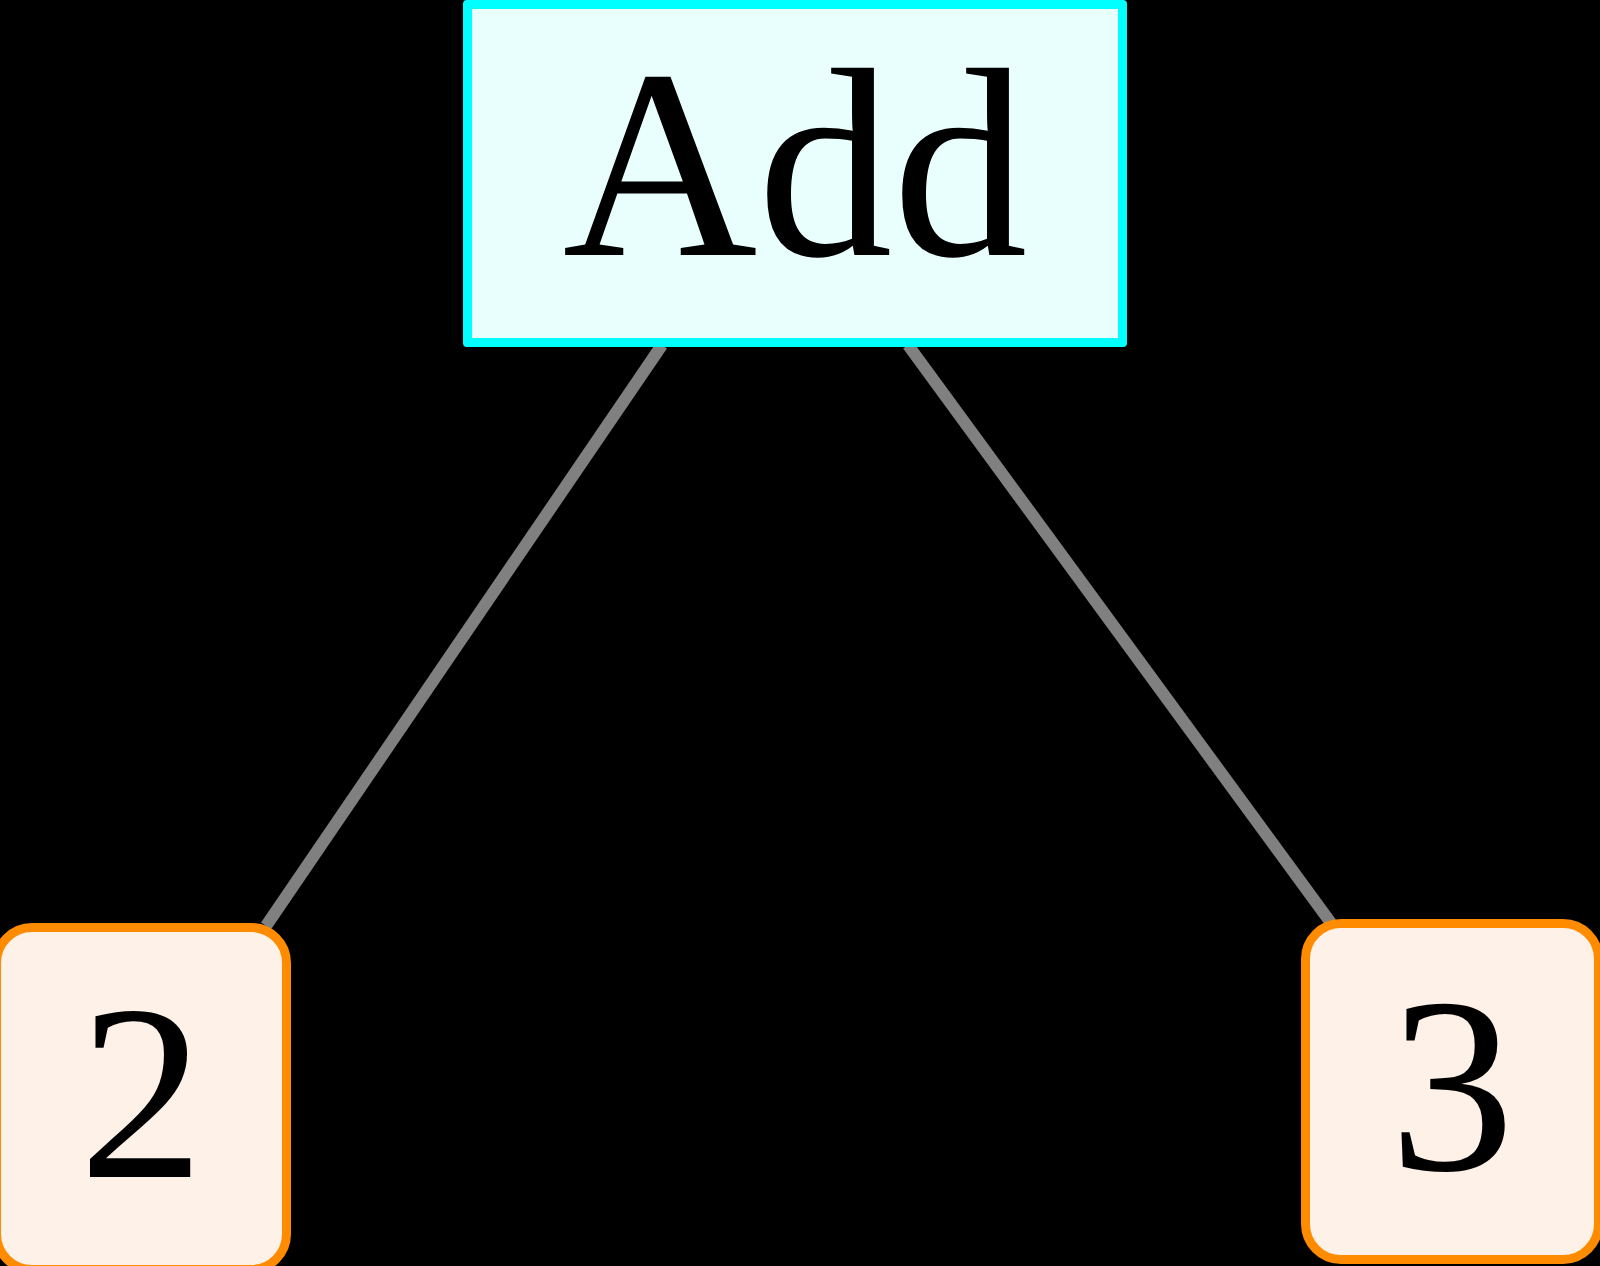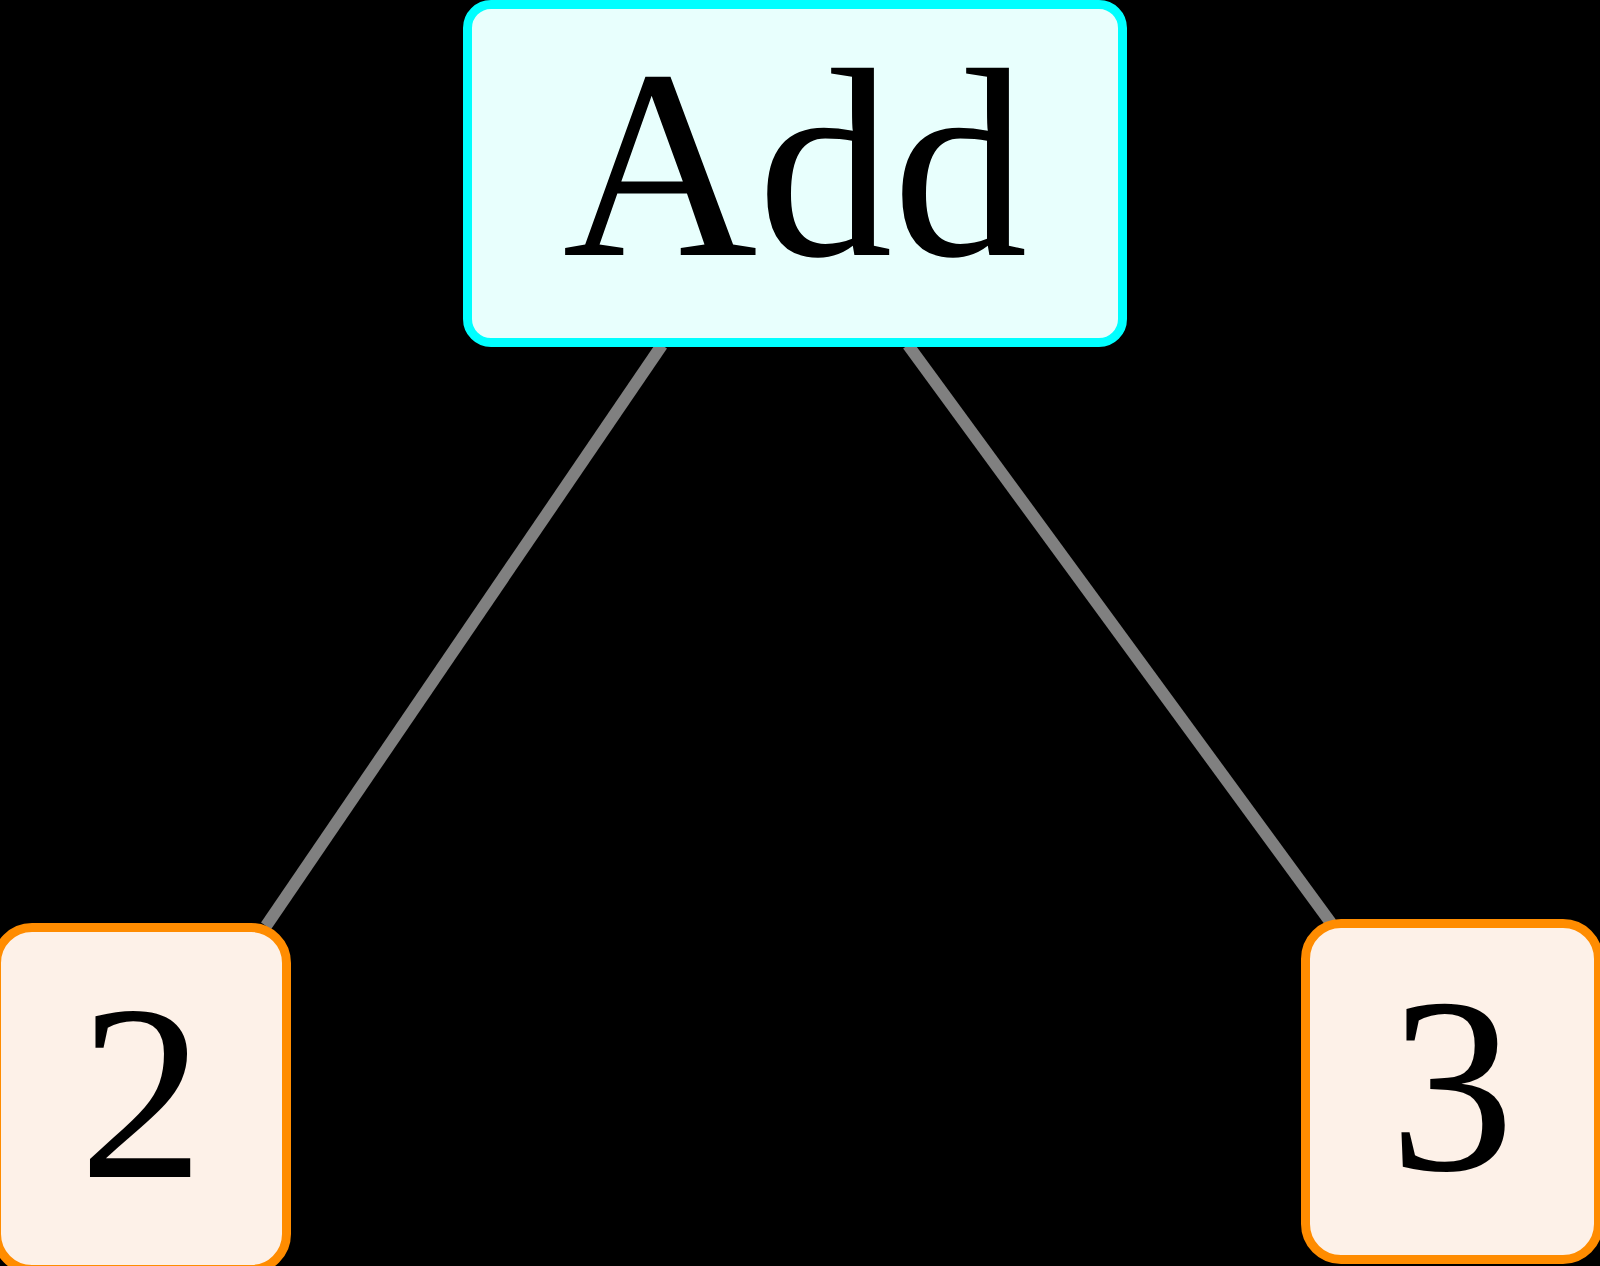--- a/index.html
+++ b/index.html
@@ -39,21 +39,21 @@
     font-weight: normal;
   }
   
   #node-add {
     left: 463px;
     top: 0px;
     width: 664px;
     height: 347px;
     background: #e8fffd;
     border: 9px solid #00ffff;
-    border-radius: 28px;
+    border-radius: 4px;
     z-index: 3;
   }
   #node-add .node-label {
     font-size: 270px;
     transform: translateY(-10px);
   }
   
   .node-value {
     background: #fdf1e8;
     border: 9px solid #ff8c00;

